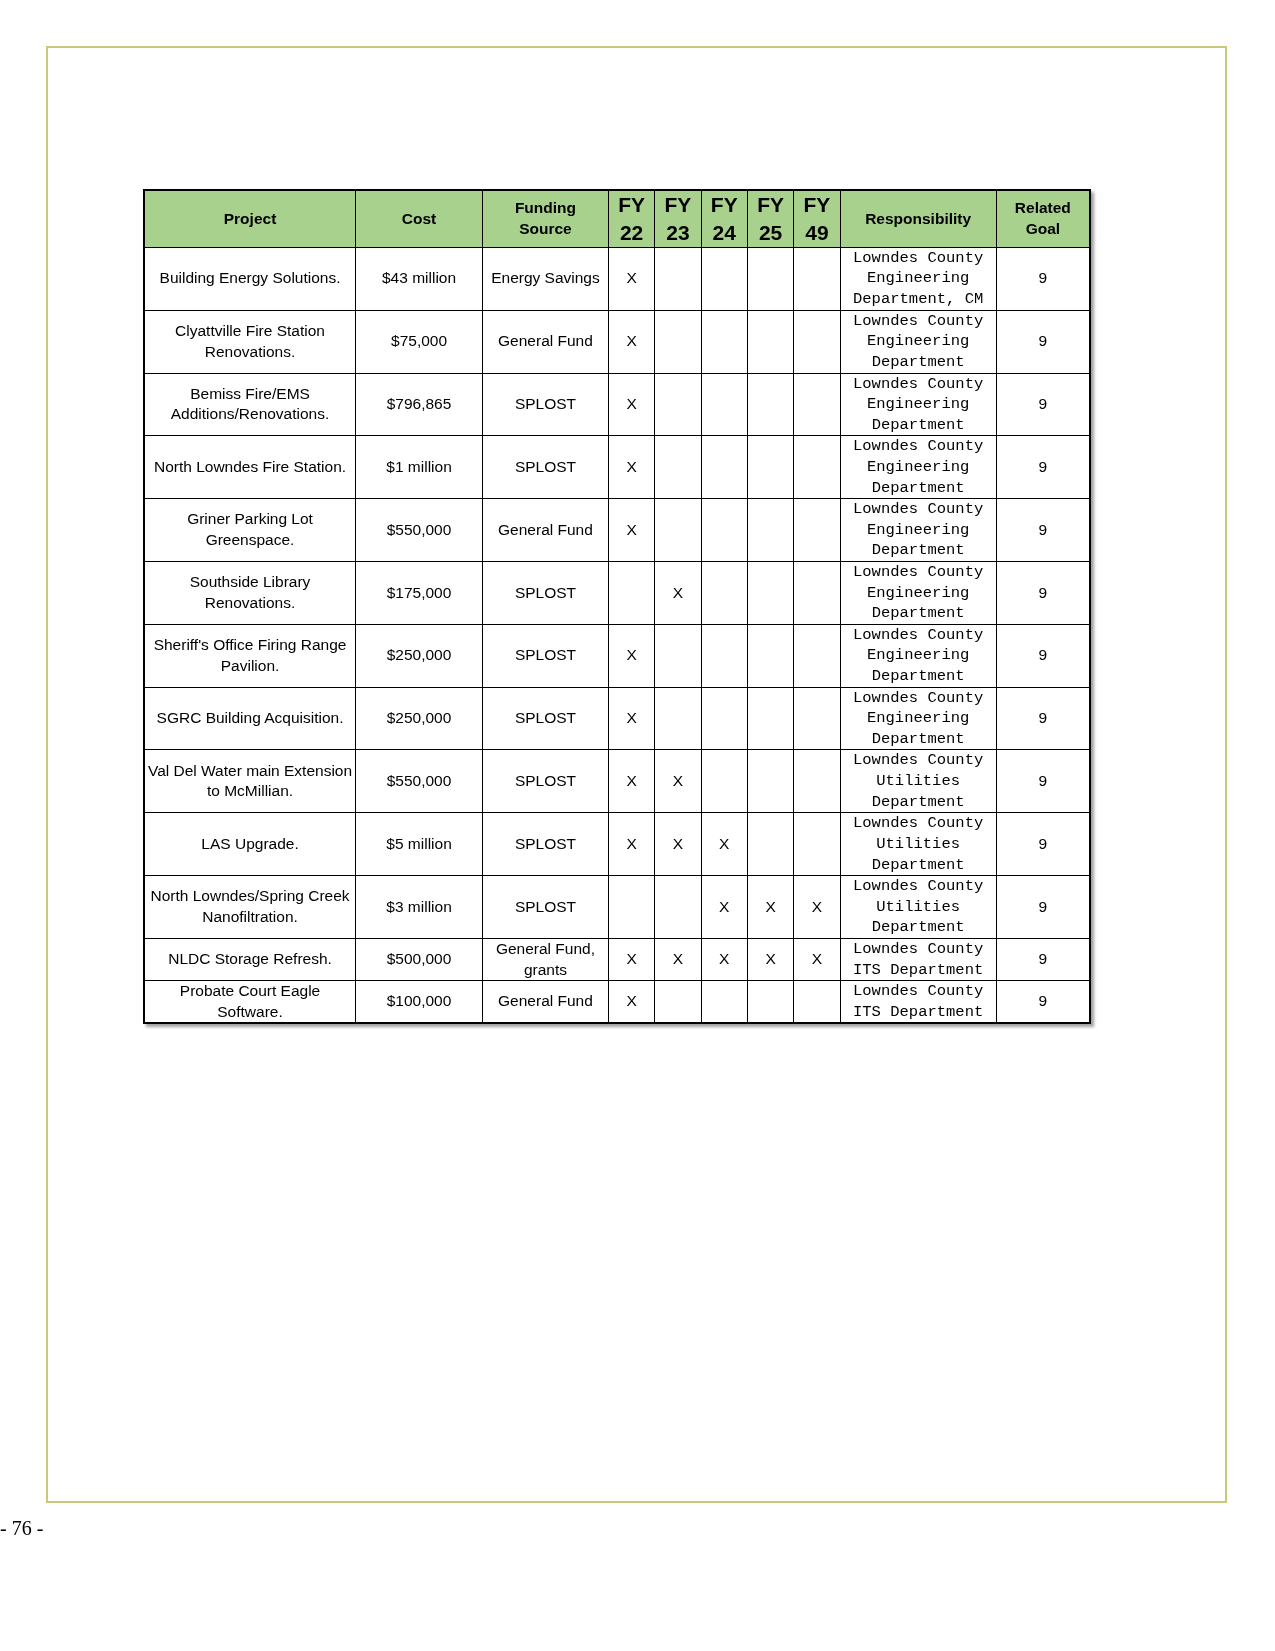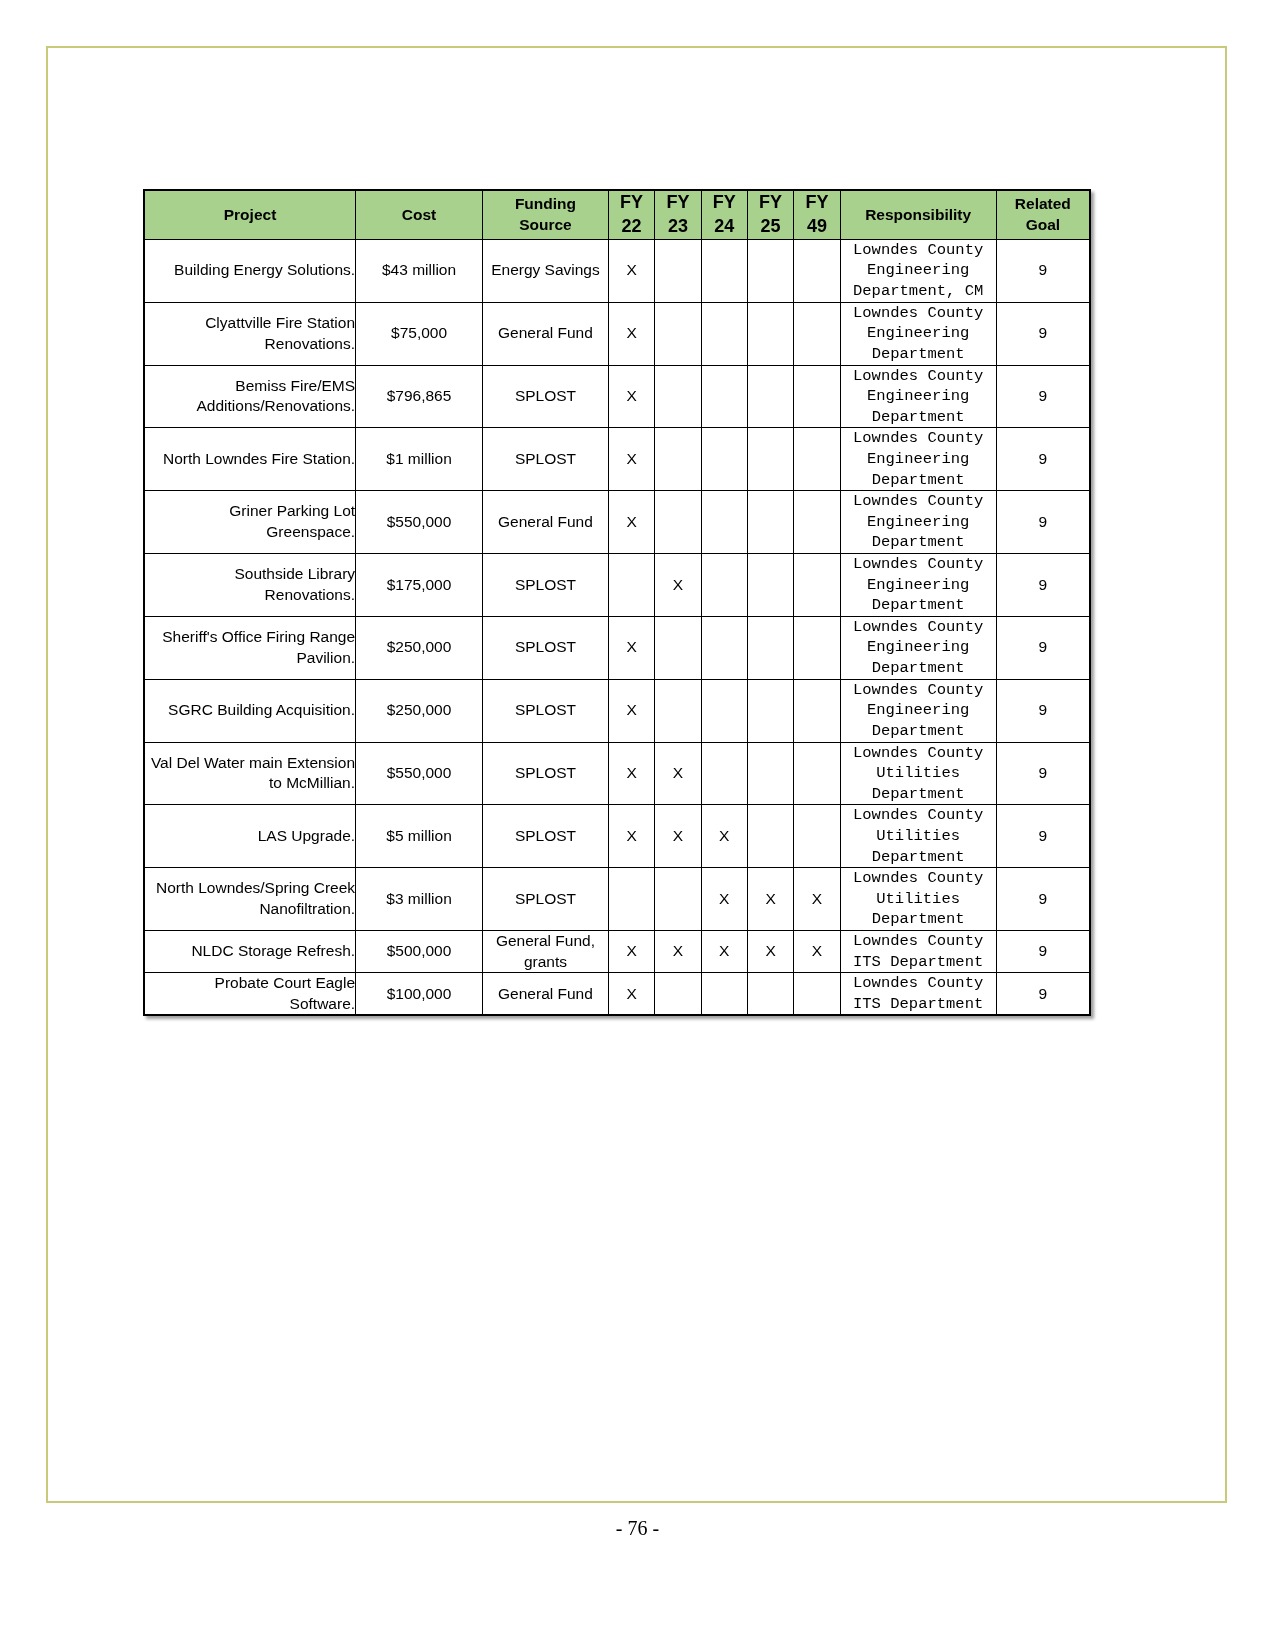--- a/index.html
+++ b/index.html
@@ -71,28 +71,28 @@
     background: #a9d18e;
     font-weight: bold;
     text-align: center;
     font-size: 16.5px;
     line-height: 1.18;
     padding: 9px 3px;
     border: 1px solid #000000;
   }
   thead tr { }
   thead th.h-project { }
-  thead th.h-fy { font-size: 18px; }
+  thead th.h-fy { font-size: 21px; }
 
   tbody td {
     padding: 7px 6px;
   }
 
   td.c-project {
-    text-align: right;
+    text-align: center;
     padding-left: 10px;
   }
   td.c-cost,
   td.c-source,
   td.c-resp,
   td.c-goal,
   td.c-fy {
     text-align: center;
   }
   td.c-fy {
@@ -111,21 +111,20 @@
   col.w-fy      { width: 46px;  }
   col.w-resp    { width: 155px; }
   col.w-goal    { width: 93px;  }
 
   
   .page-number {
     position: absolute;
     left: 0;
     top: 1517px;
     width: 1275px;
-    text-align: center;
     font-size: 20px;
     font-family: "Liberation Serif", serif;
   }
 </style>
 </head>
 <body>
 
 <div class="page-inner">
 
   <div class="page-frame"></div>

